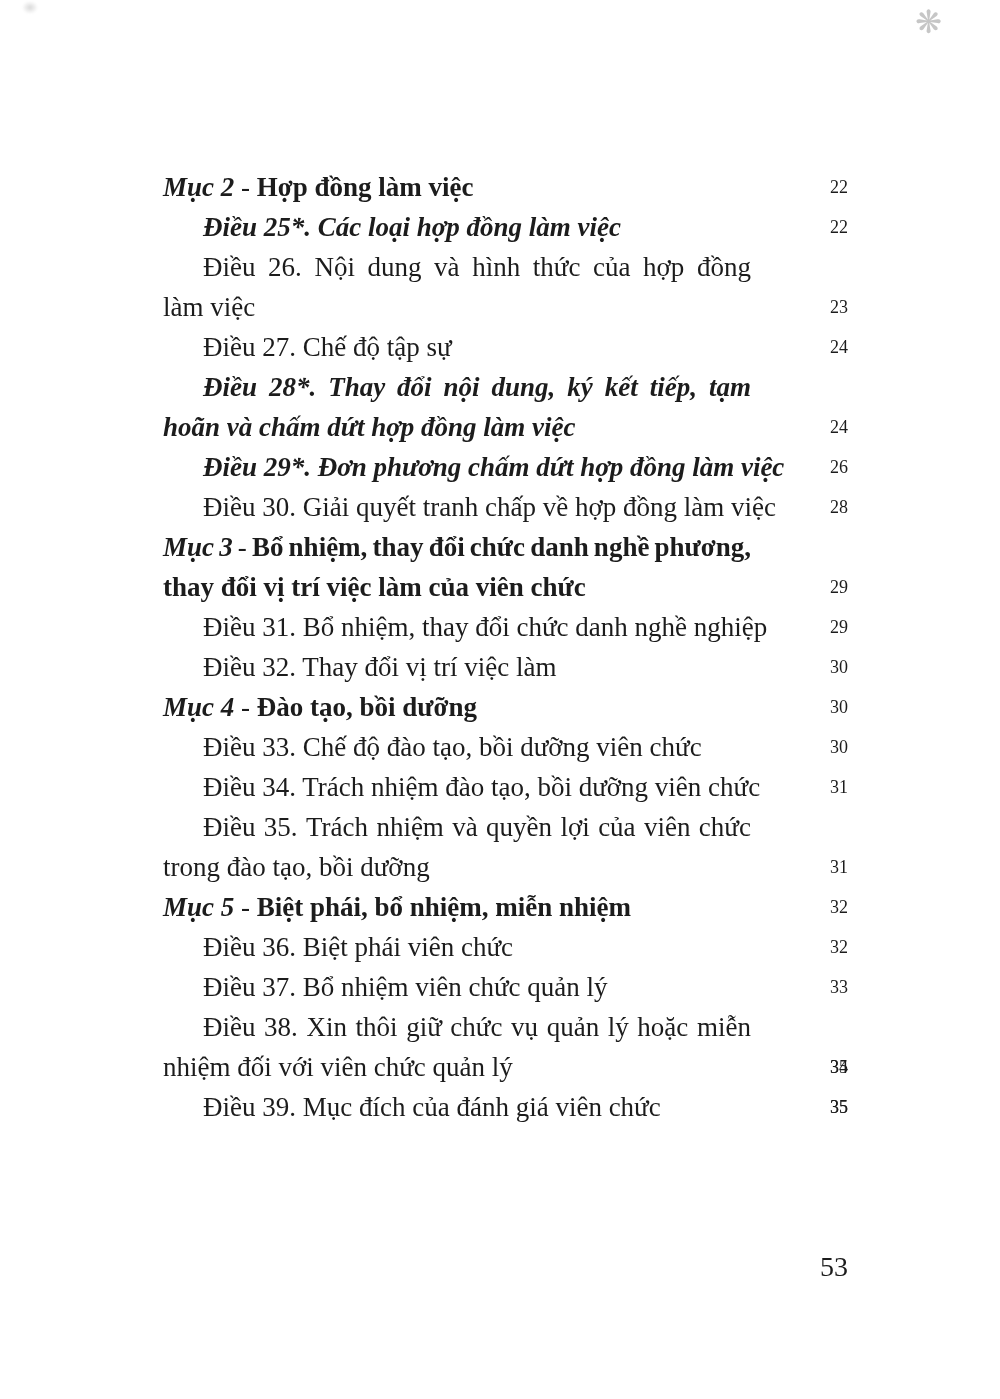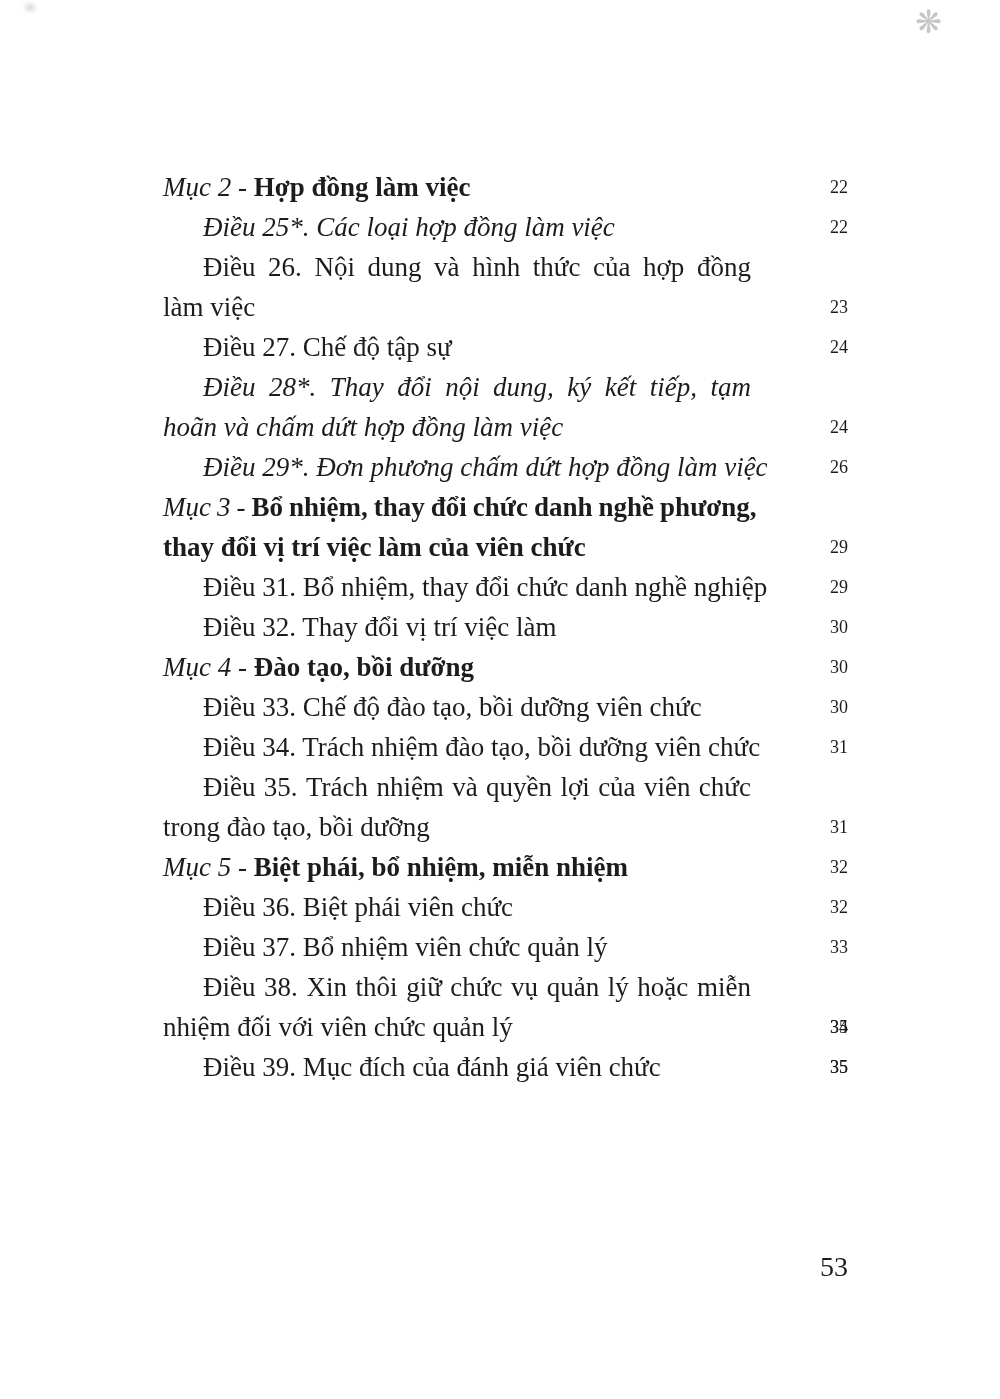--- a/index.html
+++ b/index.html
@@ -44,26 +44,25 @@
   .line {
     font-size: 27px;
     line-height: 40px;
     white-space: nowrap;
   }
   .line.indent { padding-left: 40px; }
   .jline {
     display: flex;
     justify-content: space-between;
     align-items: flex-end;
-    gap: 6px;
     white-space: normal;
     box-sizing: border-box;
     width: 100%;
   }
-  .seg-italic  { font-style: italic; }
+  .seg-italic  { font-style: italic; font-weight: bold; }
   .seg-bold    { font-weight: bold; }
   .seg-regular { font-style: normal; font-weight: normal; }
   .entry-page {
     position: absolute;
     right: 0;
     bottom: 0;
     font-size: 18px;
     line-height: 40px;
   }
   .footer-page {
@@ -135,20 +134,26 @@
           </div>
           <div class="line"><span class="seg-italic">hoãn và chấm dứt hợp đồng làm việc</span></div>
         </div>
         <div class="entry-page">24</div>
       </div>
       <div class="entry entry-dieu">
         <div class="entry-text">
           <div class="line indent"><span class="seg-italic">Điều 29*. Đơn phương chấm dứt hợp đồng làm việc</span></div>
         </div>
         <div class="entry-page">26</div>
+      </div>
+      <div class="entry entry-dieu">
+        <div class="entry-text">
+          <div class="line indent"><span class="seg-regular">Điều 30. Giải quyết tranh chấp về hợp đồng làm việc</span></div>
+        </div>
+        <div class="entry-page">28</div>
       </div>
       <div class="entry entry-muc">
         <div class="entry-text">
           <div class="line jline">
             <span class="seg-italic">Mục</span>
             <span class="seg-italic">3</span>
             <span class="seg-regular">-</span>
             <span class="seg-bold">Bổ</span>
             <span class="seg-bold">nhiệm,</span>
             <span class="seg-bold">thay</span>

